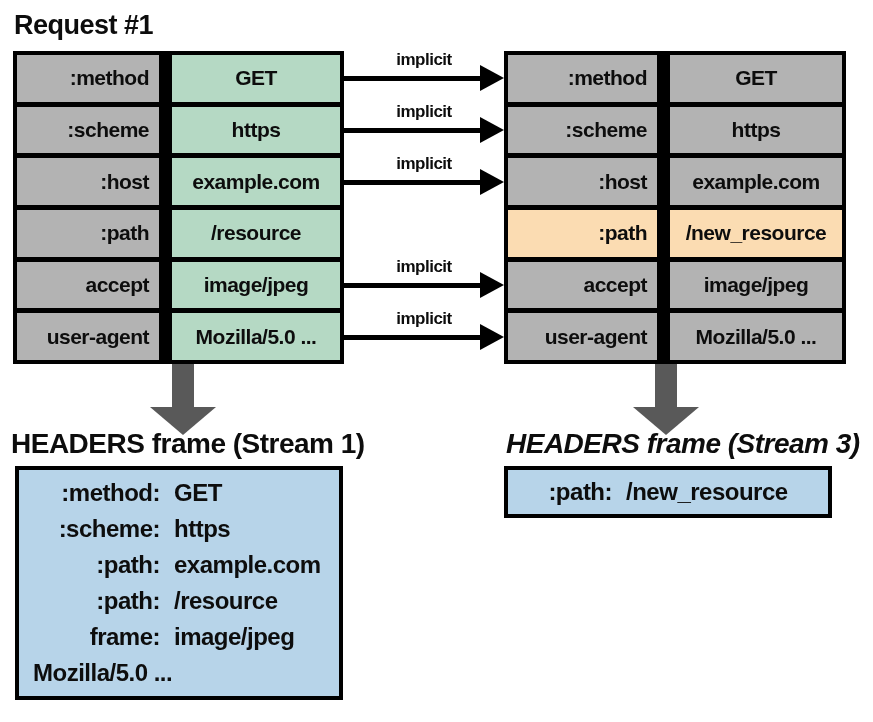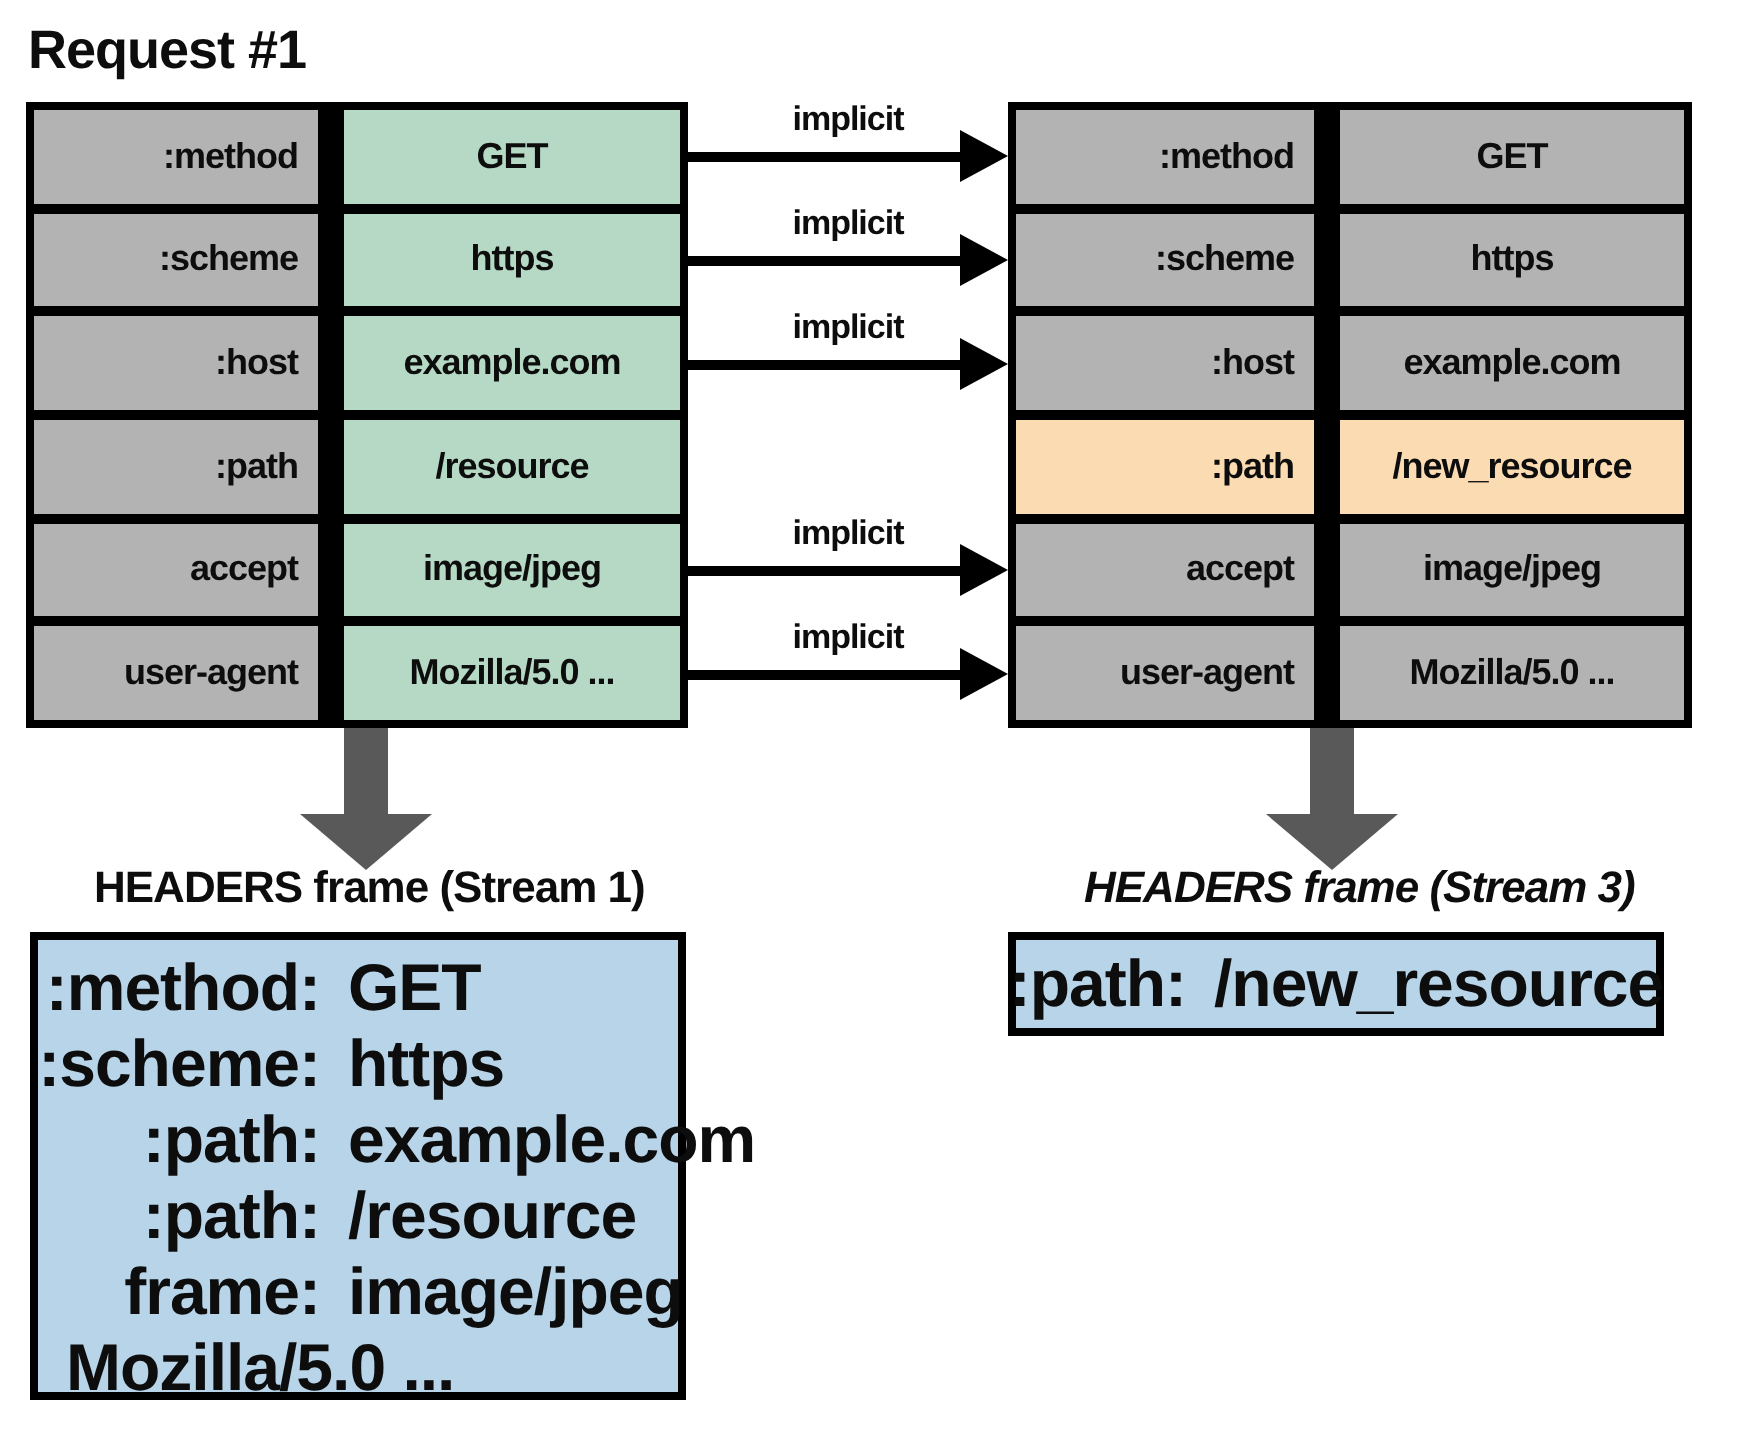--- a/index.html
+++ b/index.html
@@ -13,49 +13,49 @@
 
   .diagram-title{position:absolute;font-size:27px;line-height:30px;}
   #t1{left:14px;top:10px;text-align:center;} #t2{left:506px;top:10px;}
 
   
   .tbl{position:absolute;top:51px;height:313px;background:var(--line);
        display:grid;padding:4px;column-gap:13px;row-gap:5px;
        grid-auto-rows:1fr;}
   .tbl-left{left:13px;width:331px;grid-template-columns:142px 1fr;}
   .tbl-right{left:504px;width:342px;grid-template-columns:149px 1fr;}
-  .cell{display:flex;align-items:center;font-size:18px;}
+  .cell{display:flex;align-items:center;font-size:21px;}
   .cell.key{background:var(--gray);justify-content:flex-end;padding-right:10px;}
   .cell.val{justify-content:center;padding:0 2px;}
   .tbl-left .cell.val{background:var(--green);}
   .tbl-right .cell.val{background:var(--gray);}
   .tbl-right .cell.hl{background:var(--orange);}
 
   
   .harrow{position:absolute;left:344px;width:160px;height:0;}
   .harrow .lbl{position:absolute;left:0;top:-34px;width:160px;height:32px;
                text-align:center;font-size:17px;line-height:32px;}
   .harrow .shaft{position:absolute;left:0;top:-2px;width:137px;height:5px;background:var(--line);}
   .harrow .head{position:absolute;left:136px;top:-13px;width:0;height:0;
                 border-left:24px solid var(--line);
                 border-top:13px solid transparent;border-bottom:13px solid transparent;}
   #a1{top:78px;} #a2{top:130px;} #a3{top:182px;} #a4{top:285px;} #a5{top:337px;}
 
   
   .down-arrow{position:absolute;top:364px;width:66px;height:71px;}
   #da1{left:150px;} #da2{left:633px;}
 
-  .frame-title{position:absolute;top:429px;font-size:22px;line-height:30px;margin-left:36px;}
+  .frame-title{position:absolute;top:429px;font-size:28px;line-height:30px;}
   #ft1{left:11px;} #ft2{left:506px;font-style:italic;}
 
   
   .frame-box{position:absolute;background:var(--blue);border:4px solid var(--line);}
   #fb1{left:15px;top:466px;width:328px;height:234px;
        display:grid;grid-auto-rows:1fr;padding:5px 0;}
-  .frame-line{display:flex;align-items:center;font-size:33px;}
+  .frame-line{display:flex;align-items:center;font-size:24px;}
   .fkey{width:141px;text-align:right;flex:none;}
   .fval{margin-left:14px;white-space:pre;}
   #fb2{left:504px;top:466px;width:328px;height:52px;display:flex;
        align-items:center;justify-content:center;}
   #fb2 .fkey{width:auto;}
 </style>
 </head>
 <body>
 
 <div class="canvas">

